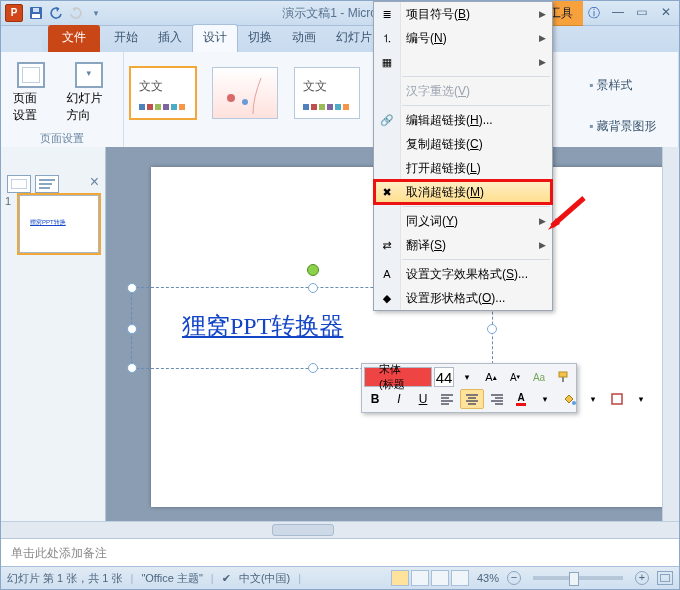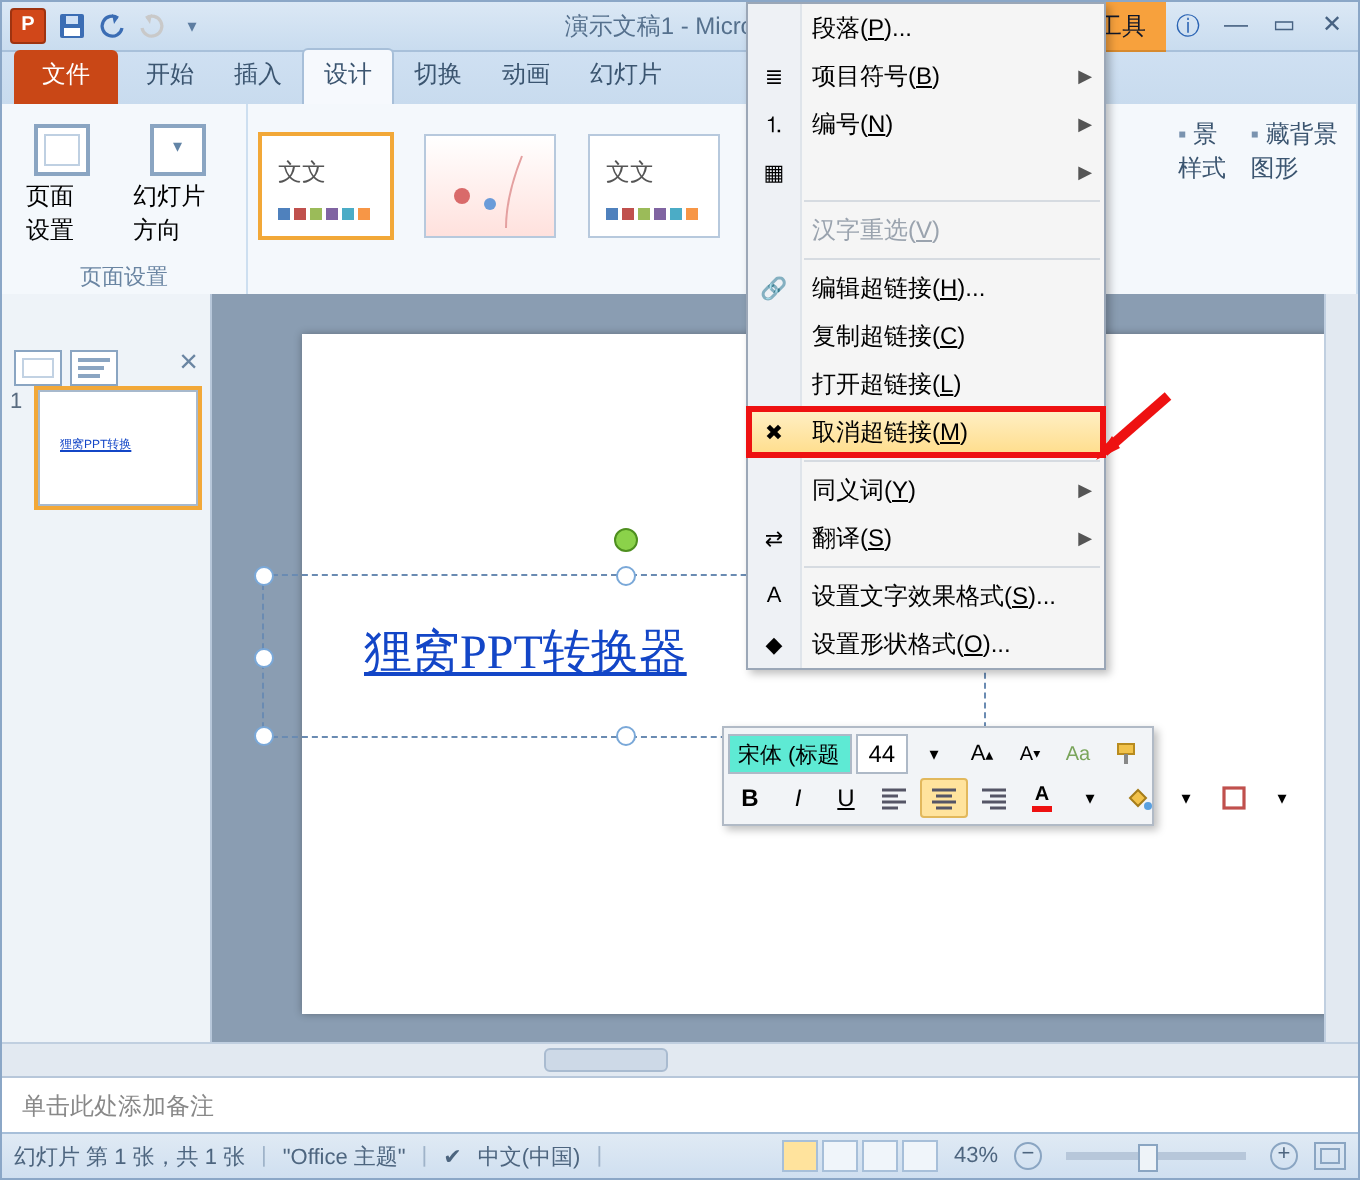--- a/index.html
+++ b/index.html
@@ -9,21 +9,21 @@
   .titlebar { height:24px; background:linear-gradient(#dbe8f5,#c9dcef); display:flex; align-items:center; padding:0 4px; border-bottom:1px solid #a8c0da; }
   .tb-icon { width:16px; height:16px; background:#d14719; border:1px solid #9e3310; border-radius:2px; position:relative; margin-right:4px; }
   .tb-icon::after { content:"P"; position:absolute; inset:0; text-align:center; line-height:16px; color:#fff; font-weight:bold; font-size:10px; }
   .qat { display:flex; gap:2px; align-items:center; }
   .qat .btn { width:18px; height:18px; display:flex; align-items:center; justify-content:center; border-radius:2px; }
   .title-text { flex:1; text-align:center; color:#55708d; font-size:12px; }
   .win-controls { display:flex; gap:6px; color:#476282; font-family:Arial; }
   .win-controls span { width:18px; text-align:center; }
 
   
-  .tabs { height:26px; display:flex; align-items:flex-end; padding-left:6px; background:linear-gradient(#cfe0f2,#c8dbee); }
+  .tabs { height:26px; display:flex; align-items:flex-end; padding-left:6px; background:linear-gradient(#cfe0f2,#c8dbee);margin-left:41px; }
   .tab { padding:4px 10px 6px; color:#3b5570; cursor:pointer; }
   .tab.file { background:#c94716; color:#fff; border-radius:3px 3px 0 0; margin-right:4px; padding:4px 14px 6px; }
   .tab.active { background:#f6f9fd; border:1px solid #a7bfd9; border-bottom:none; border-radius:3px 3px 0 0; color:#3b5570; }
 
   .tool-context { position:absolute; right:96px; top:0; height:24px; background:#f7a13d; padding:0 10px; display:flex; align-items:center; color:#0f172a; border-bottom:1px solid #d78a2f; }
 
   
   .ribbon { background:#f4f8fc; border-bottom:1px solid #a7bdd8; height:96px; display:flex; }
   .rgroup { border-right:1px solid #cddff0; padding:4px 6px 2px; display:flex; flex-direction:column; }
   .rgroup .group-row { display:flex; gap:6px; flex:1; }
@@ -89,27 +89,27 @@
   .cm-sep { height:1px; margin:2px 2px 2px 28px; background:#d6dbe1; }
   .cm-ico { position:absolute; left:5px; width:16px; height:16px; display:flex; align-items:center; justify-content:center; font-size:11px; }
 
   
   .red-arrow { position:absolute; left:545px; top:195px; width:40px; height:40px; z-index:60; pointer-events:none; }
 
   
   .mini-tb { position:absolute; left:360px; top:362px; width:210px; background:#f2f4f7; border:1px solid #b1bac6; box-shadow:2px 2px 4px rgba(0,0,0,.25); z-index:40; padding:2px; }
   .mini-row { display:flex; align-items:center; gap:2px; height:22px; }
   .mini-btn { min-width:18px; height:18px; display:flex; align-items:center; justify-content:center; border-radius:2px; padding:0 2px; }
-  .font-box { width:60px; height:18px; border:1px solid #aeb9c7; background:#5eead4; font-size:11px; padding:0 4px; display:flex; align-items:center; }
-  .size-box { width:28px; height:18px; border:1px solid #aeb9c7; background:#fff; font-size:12px; text-align:center; display:flex; align-items:center; justify-content:center; }
+  .font-box { width:60px; height:18px; border:1px solid #aeb9c7; background:#ef4444; font-size:11px; padding:0 14px; display:flex; align-items:center; }
+  .size-box { width:28px; height:18px; border:1px solid #aeb9c7; background:#fff; font-size:15px; text-align:center; display:flex; align-items:center; justify-content:center; }
   .mini-btn.active { background:#ffe39d; border:1px solid #e2b85c; }
   .col-sw { width:10px;height:3px;display:block; }
 
   
-  .right-ribbon { position:absolute; right:10px; top:58px; width:80px; color:#3b5570; display:flex; gap:8px; }
+  .right-ribbon { position:absolute; right:10px; top:76px; width:80px; color:#3b5570; display:flex; flex-direction:column; gap:24px; }
   .right-ribbon div::before { content:"▪ "; color:#7a93af; }
 </style>
 </head>
 <body>
 
 <div class="app">
 
   <div class="titlebar">
     <div class="tb-icon"></div>
     <div class="qat">
@@ -277,24 +277,20 @@
 
     <div class="notes">
       <span>单击此处添加备注</span>
     </div>
   </div>
 
   <div class="context-menu">
     <div class="iconcol"></div>
     <div id="cm-items">
         <div class="cm-item">
-          <span class="cm-ico"></span>
-          <span>段落(<span class="u">P</span>)...</span>
-        </div>
-        <div class="cm-item">
           <span class="cm-ico">≣</span>
           <span>项目符号(<span class="u">B</span>)</span>
           <span class="arrow">▶</span>
         </div>
         <div class="cm-item">
           <span class="cm-ico">⒈</span>
           <span>编号(<span class="u">N</span>)</span>
           <span class="arrow">▶</span>
         </div>
         <div class="cm-item">

